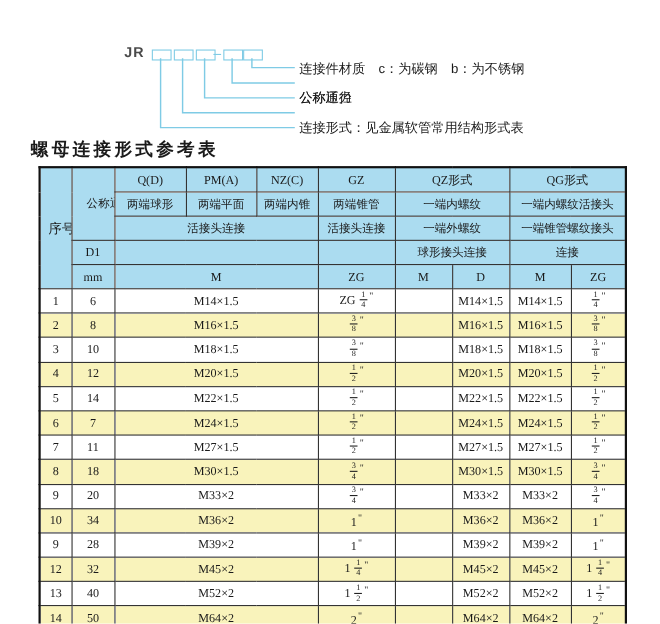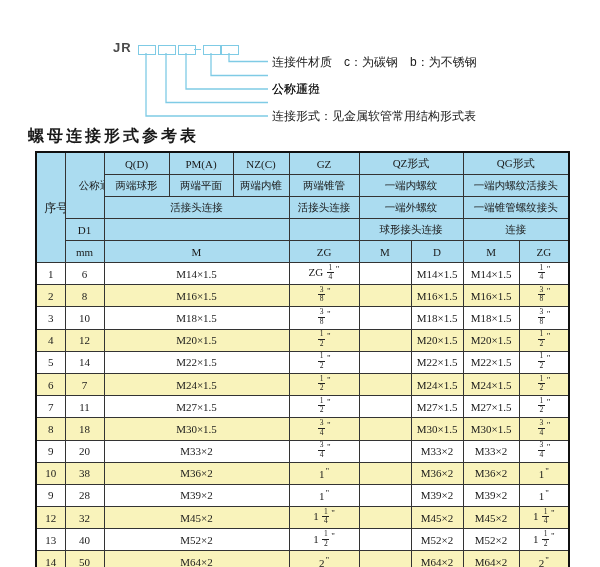--- a/index.html
+++ b/index.html
@@ -267,21 +267,21 @@
       <td></td>
       <td>M33×2</td>
       <td>M33×2</td>
       <td><span class="fr">
               <span class="n">3</span>
               <span>4</span>
             </span><span class="q">"</span></td>
     </tr>
         <tr class="alt">
       <td>10</td>
-      <td>38</td>
+      <td>34</td>
       <td colspan="3">M36×2</td>
       <td>1<span class="q">"</span></td>
       <td></td>
       <td>M36×2</td>
       <td>M36×2</td>
       <td>1<span class="q">"</span></td>
     </tr>
         <tr>
       <td>9</td>
       <td>28</td>

